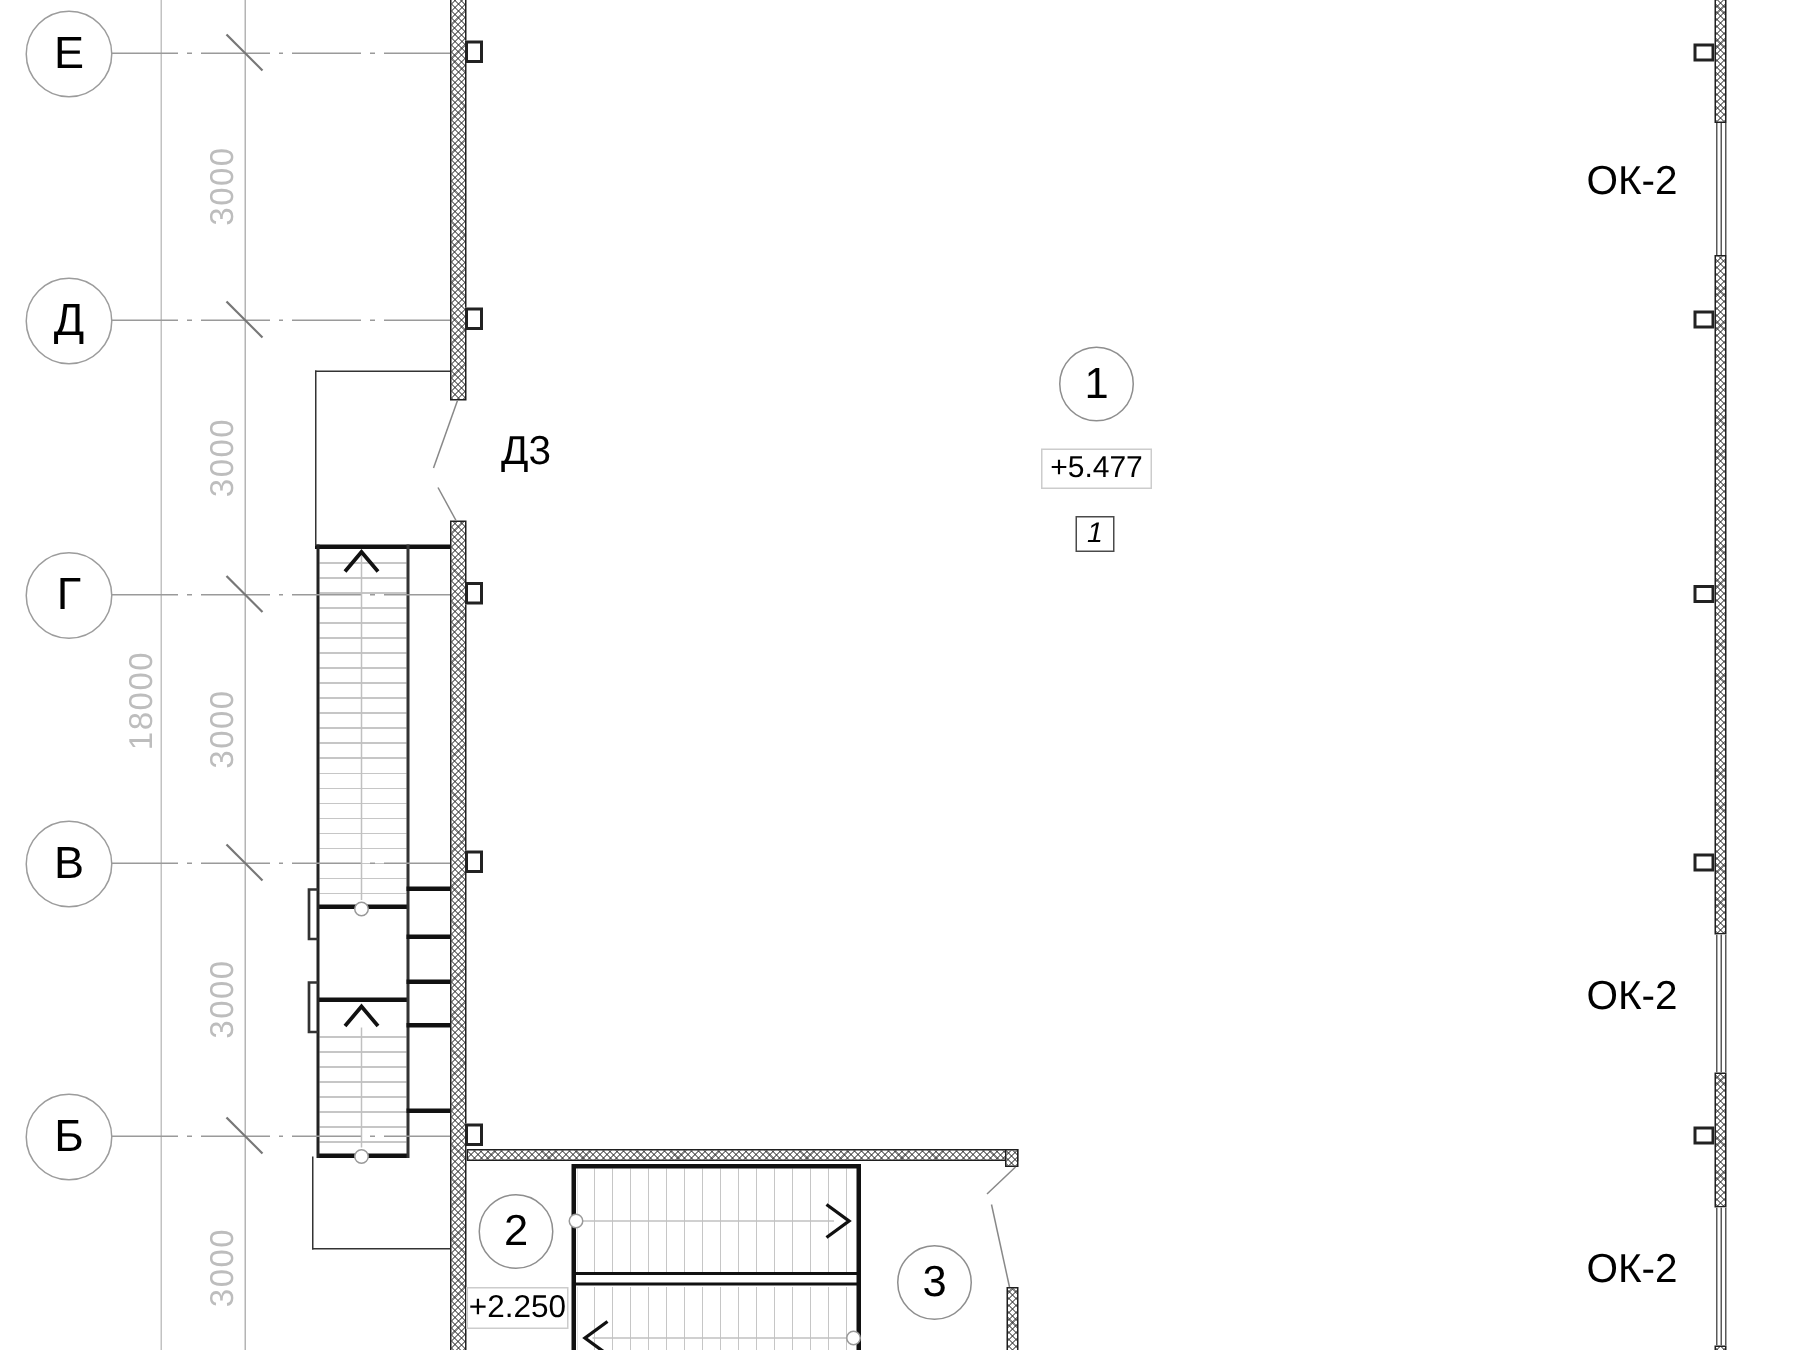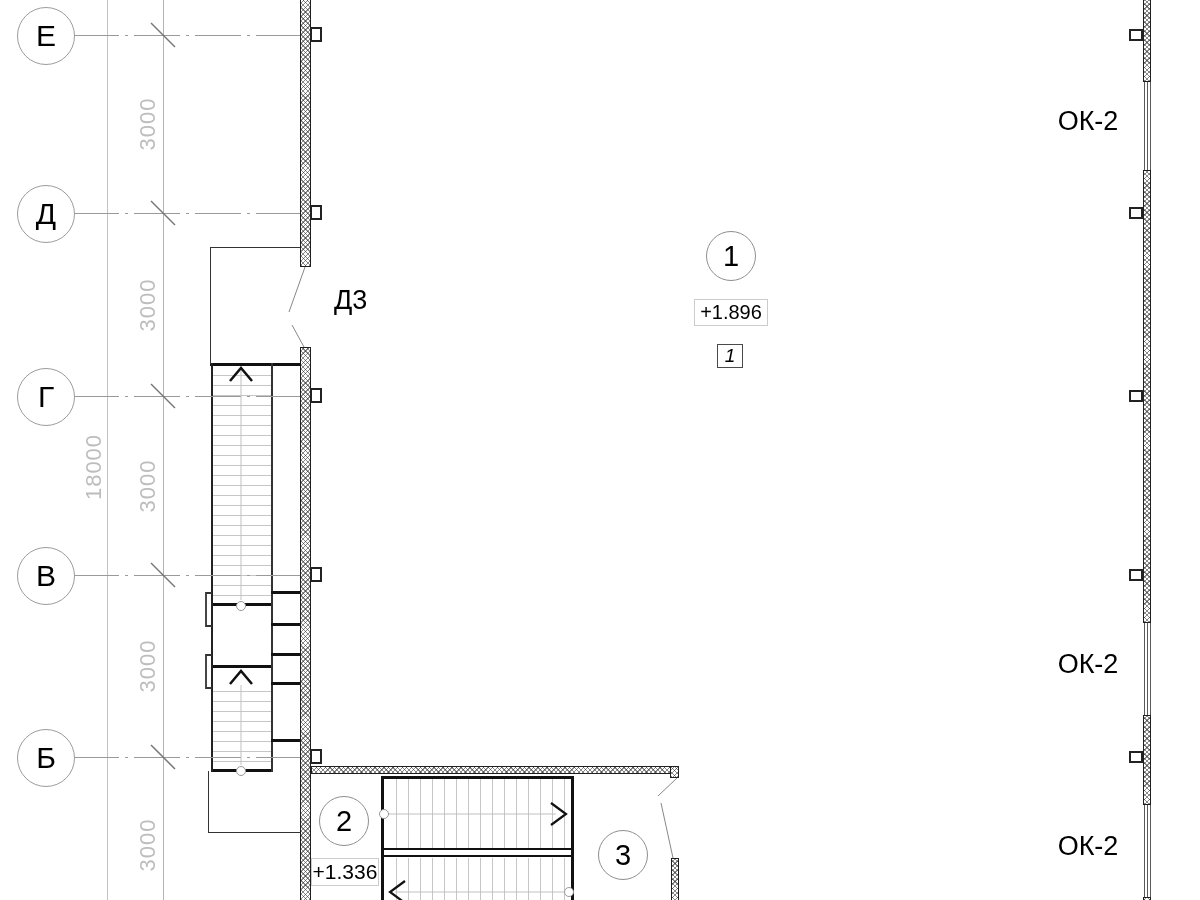--- a/index.html
+++ b/index.html
@@ -174,23 +174,23 @@
       <span>1</span>
     </div>
   <div class="marker-circle" style="left:319px;top:796px;">
       <span>2</span>
     </div>
   <div class="marker-circle" style="left:598px;top:830px;">
       <span>3</span>
     </div>
 
   <div class="lvlbox" style="left:694px;top:299px;width:74px;height:27px;">
-      <span>+1.896</span>
+      <span>+5.477</span>
     </div>
   <div class="lvlbox" style="left:311px;top:858px;width:68px;height:28px;font-size:21px;">
-      <span>+1.336</span>
+      <span>+2.250</span>
     </div>
 
   <div class="nodebox" style="left:717px;top:344px;width:26px;height:24px;">
       <span>1</span>
     </div>
 
 </div>
 
 </body></html>

